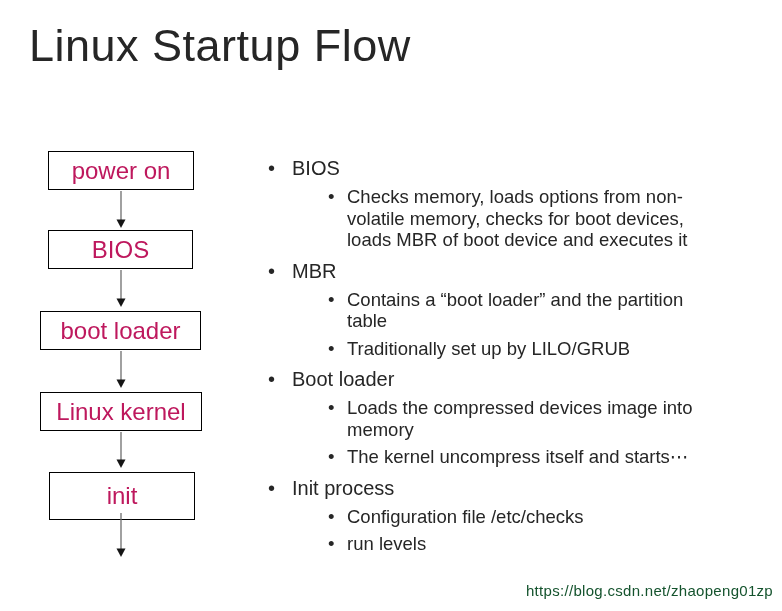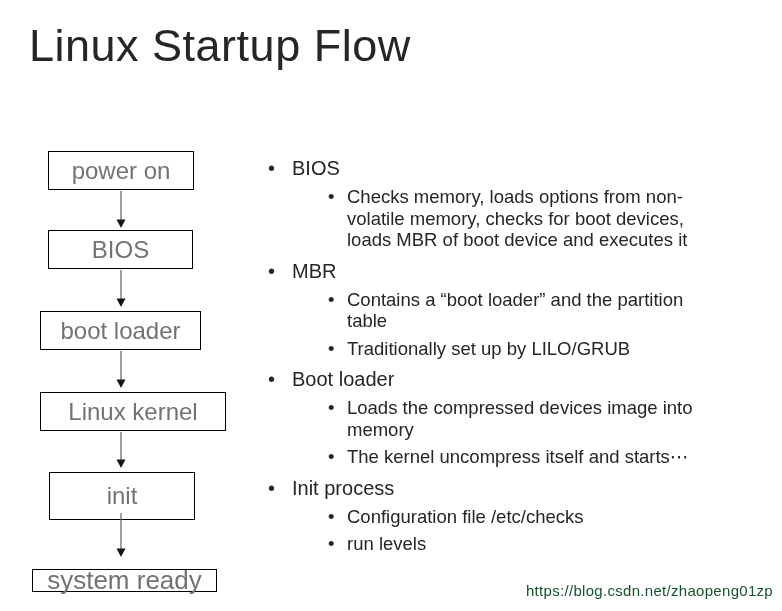--- a/index.html
+++ b/index.html
@@ -28,27 +28,27 @@
   
   .flow-node {
     position: absolute;
     box-sizing: border-box;
     border: 1.5px solid #000;
     background: #fff;
     display: flex;
     align-items: center;
     justify-content: center;
     font-size: 24px;
-    color: #737373;
+    color: #be185d;
     white-space: nowrap;
   }
   .n0 { left: 48px; top: 151px; width: 146px; height: 39px; }
   .n1 { left: 48px; top: 230px; width: 145px; height: 39px; }
   .n2 { left: 40px; top: 311px; width: 161px; height: 39px; }
-  .n3 { left: 40px; top: 392px; width: 186px; height: 39px; }
+  .n3 { left: 40px; top: 392px; width: 162px; height: 39px; }
   .n4 { left: 49px; top: 472px; width: 146px; height: 48px; }
   .n5 { left: 32px; top: 569px; width: 185px; height: 23px; font-size: 26px; }
 
   .arrows {
     position: absolute;
     left: 0; top: 0;
     pointer-events: none;
   }
 
   
@@ -93,21 +93,20 @@
 
 <div class="slide">
 
   <h1 class="title">Linux Startup Flow</h1>
 
   <div class="flow-node n0">power on</div>
   <div class="flow-node n1">BIOS</div>
   <div class="flow-node n2">boot loader</div>
   <div class="flow-node n3">Linux kernel</div>
   <div class="flow-node n4">init</div>
-  <div class="flow-node n5">system ready</div>
 
   <svg class="arrows" width="782" height="611">
     <g>
       <line x1="121" y1="191" x2="121" y2="220" stroke="#6e6e6e" stroke-width="1.3"></line>
       <polygon points="116.5,219.5 125.5,219.5 121,228" fill="#151515"></polygon>
     </g>
     <g>
       <line x1="121" y1="270" x2="121" y2="299" stroke="#6e6e6e" stroke-width="1.3"></line>
       <polygon points="116.5,298.5 125.5,298.5 121,307" fill="#151515"></polygon>
     </g>

